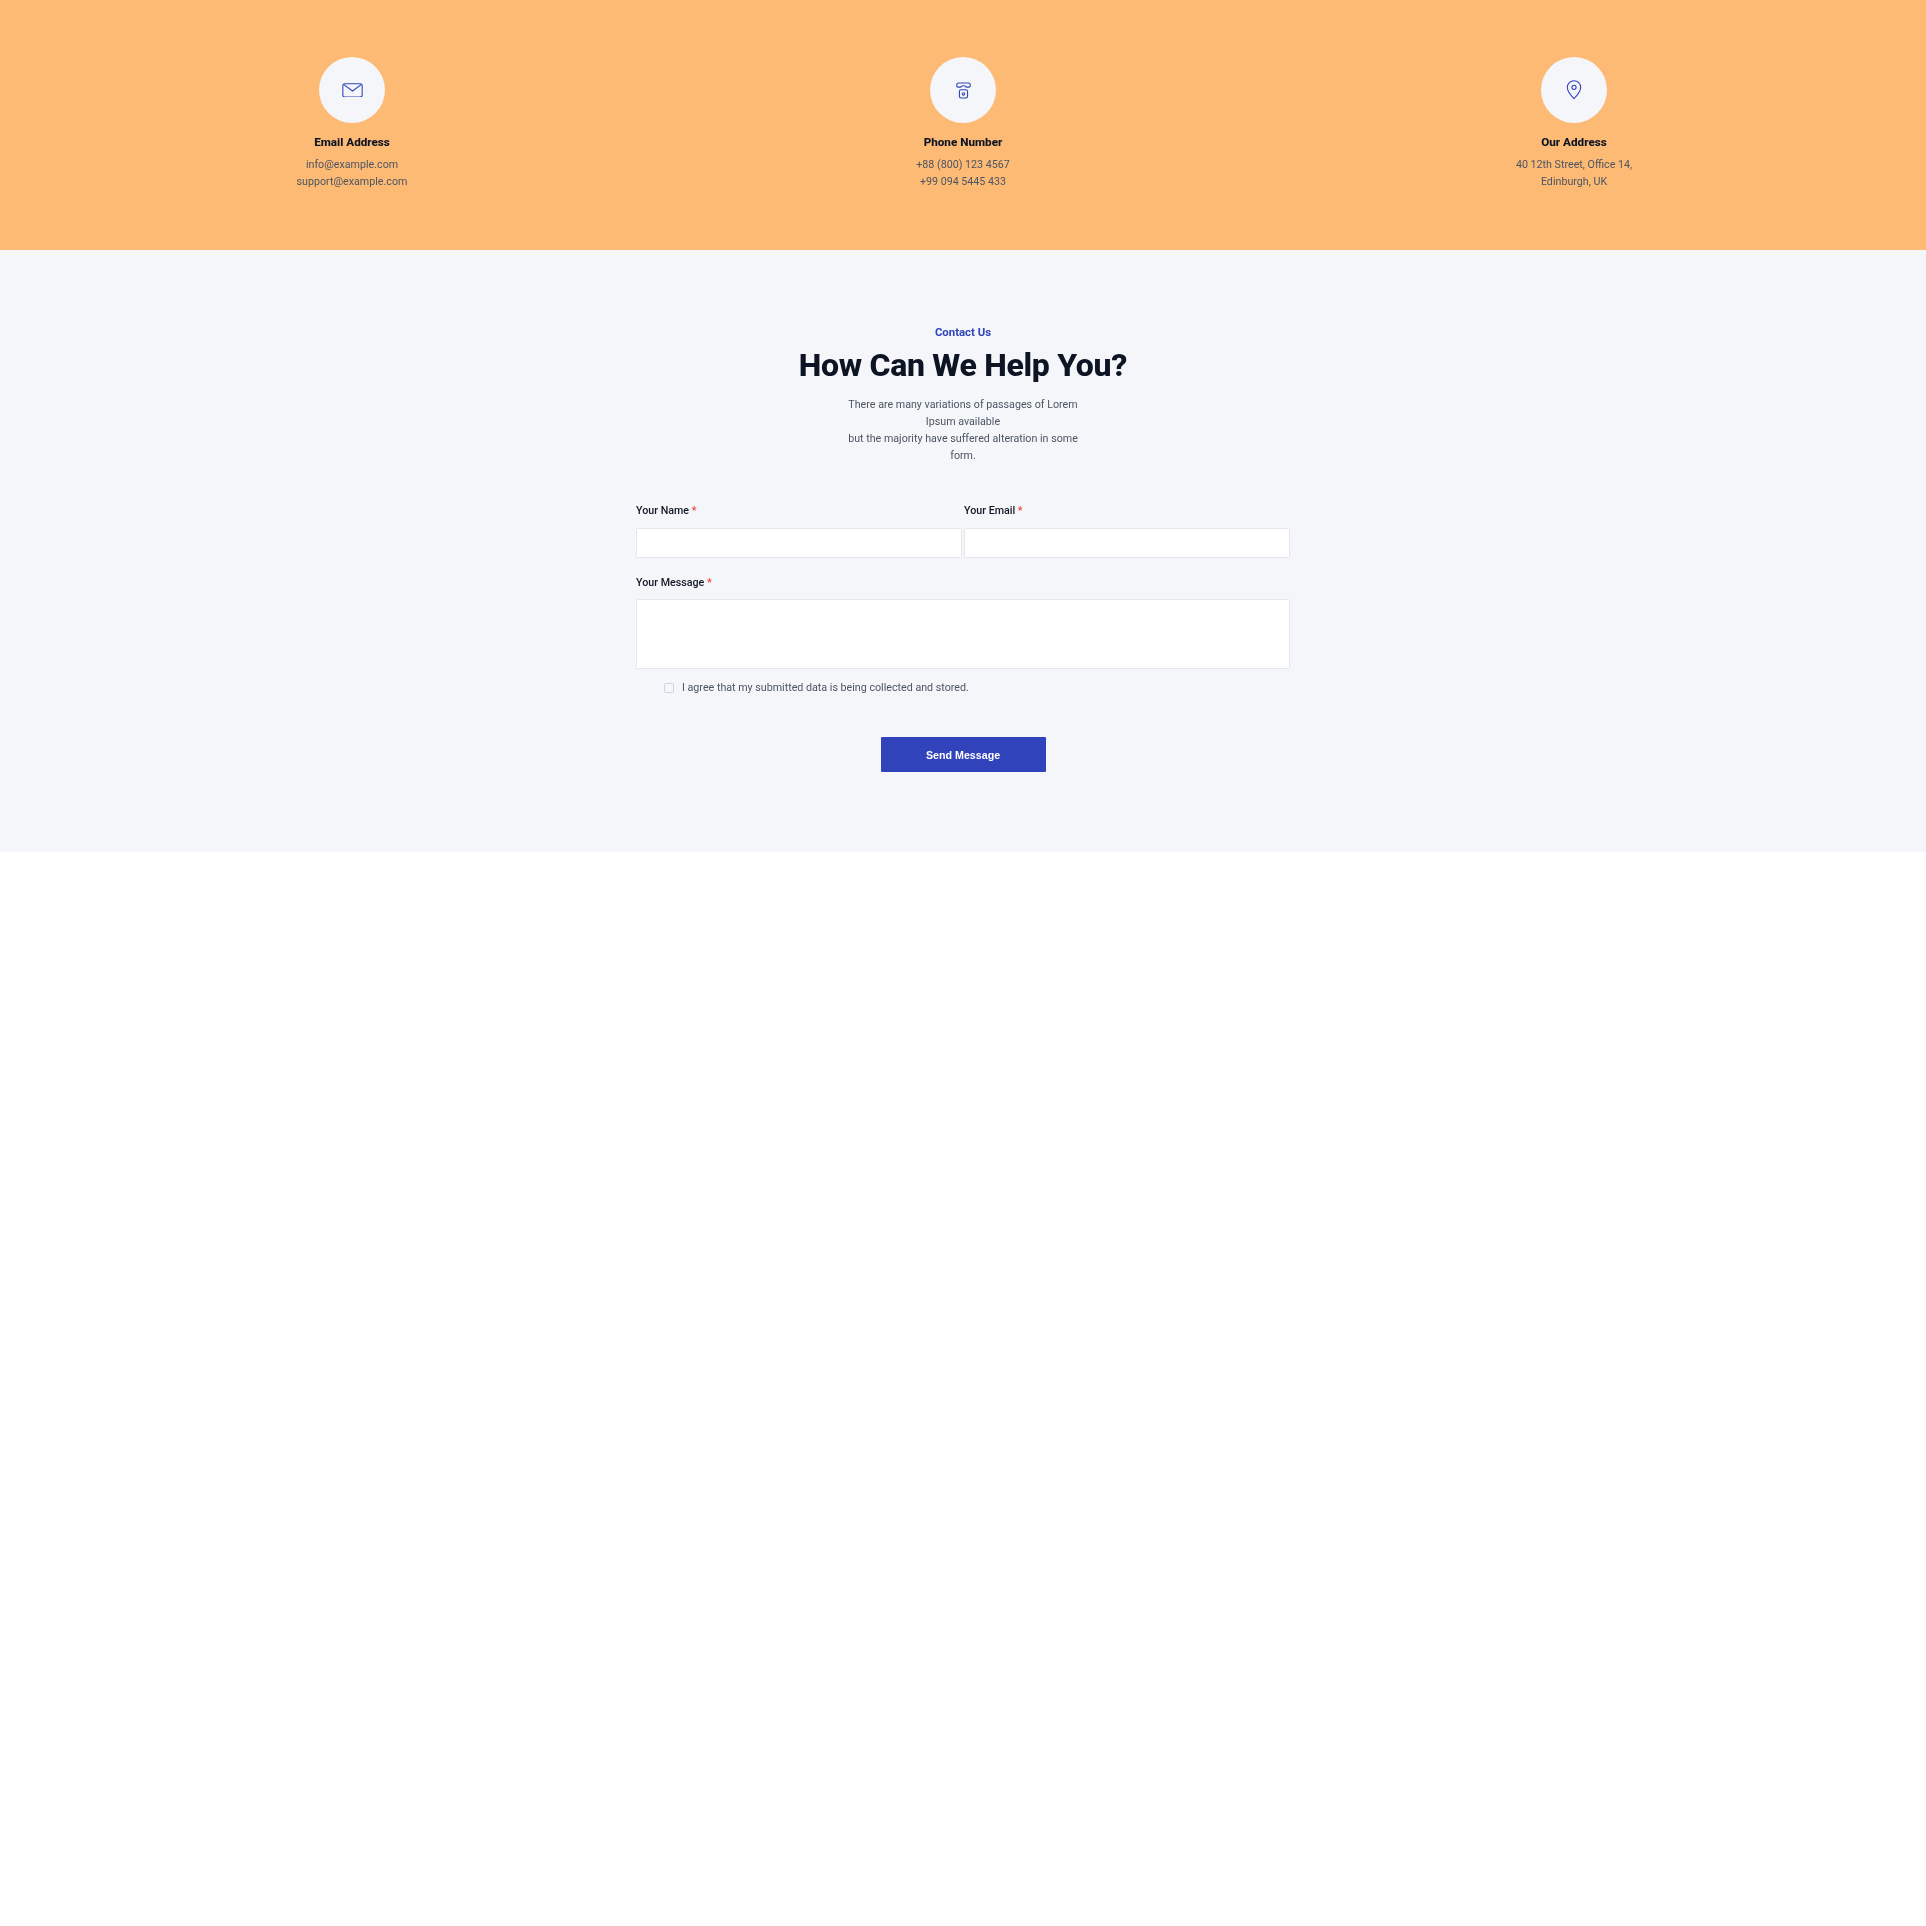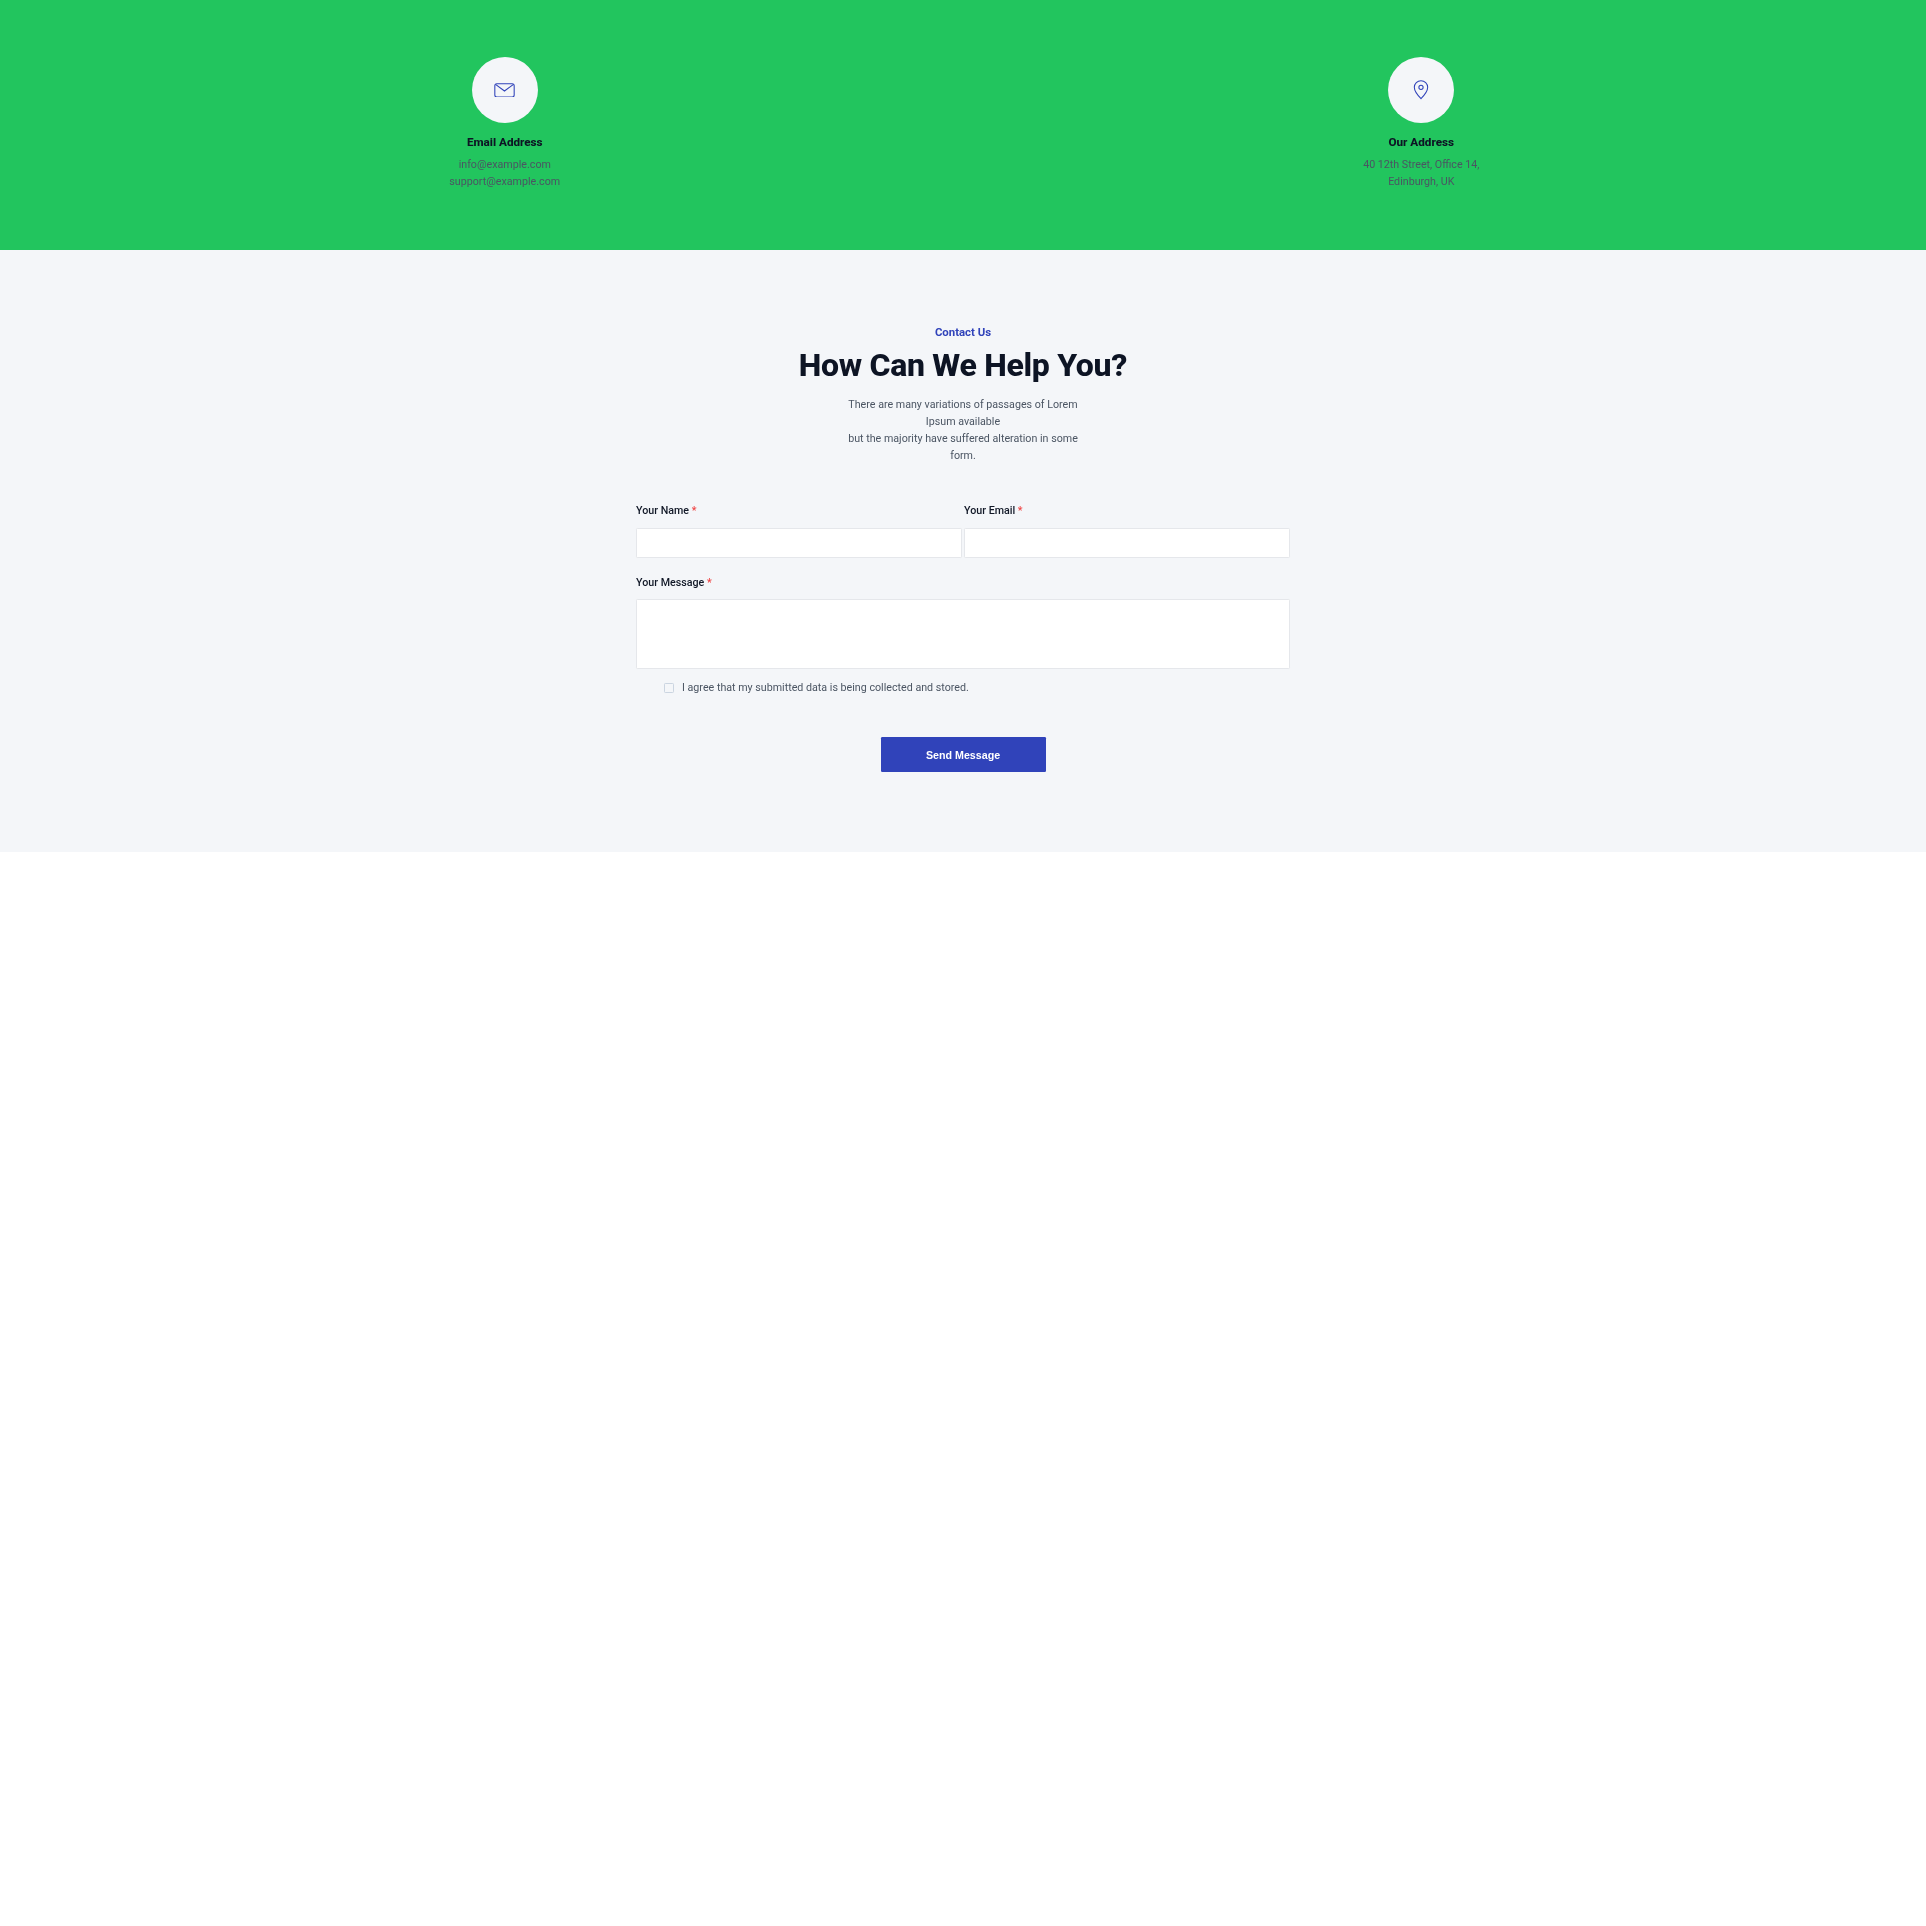--- a/index.html
+++ b/index.html
@@ -9,21 +9,21 @@
     color: #0f172a;
     background: #fff;
     -webkit-font-smoothing: antialiased;
   }
 
   .info-row {
     display: flex;
     justify-content: space-around;
     padding: 57px 67px 60px;
     gap: 41px;
-    background: #22c55e;
+    background: #fdba74;
   }
 
   .info-card {
     flex: 1;
     text-align: center;
     display: flex;
     flex-direction: column;
     align-items: center;
   }
 
@@ -172,20 +172,32 @@
       <svg width="21" height="14.7" viewBox="0 0 31 22" fill="none">
         <rect x="1" y="1" width="29" height="20" rx="3" stroke="#3043ba" stroke-width="1.6"></rect>
         <path d="M2 2 L15.5 12 L29 2" stroke="#3043ba" stroke-width="1.6" fill="none"></path>
       </svg>
     </div>
     <h3>Email Address</h3>
     <p>info@example.com</p>
     <p>support@example.com</p>
   </div>
 
+  <div class="info-card">
+    <div class="icon-circle">
+      <svg width="19" height="19" viewBox="0 0 28 28" fill="none">
+        <path d="M4 6 Q4 3 7 3 H21 Q24 3 24 6 V7 Q24 9 22 9 H18 Q17.2 9 17 8 Q17 7 14 7 Q11 7 11 8 Q10.8 9 10 9 H6 Q4 9 4 7 Z" stroke="#3043ba" stroke-width="1.6" fill="none"></path>
+        <rect x="8" y="13" width="12" height="12" rx="2.5" stroke="#3043ba" stroke-width="1.6" fill="none"></rect>
+        <circle cx="14" cy="19" r="1.8" stroke="#3043ba" stroke-width="1.6" fill="none"></circle>
+      </svg>
+    </div>
+    <h3>Phone Number</h3>
+    <p>+88 (800) 123 4567</p>
+    <p>+99 094 5445 433</p>
+  </div>
 
   <div class="info-card">
     <div class="icon-circle">
       <svg width="16" height="20" viewBox="0 0 24 30" fill="none">
         <path d="M12 28 C12 28 22 18 22 11 C22 5.4 17.5 1 12 1 C6.5 1 2 5.4 2 11 C2 18 12 28 12 28 Z" stroke="#3043ba" stroke-width="1.6" fill="none"></path>
         <circle cx="12" cy="11" r="3.2" stroke="#3043ba" stroke-width="1.6" fill="none"></circle>
       </svg>
     </div>
     <h3>Our Address</h3>
     <p>40 12th Street, Office 14,</p>

